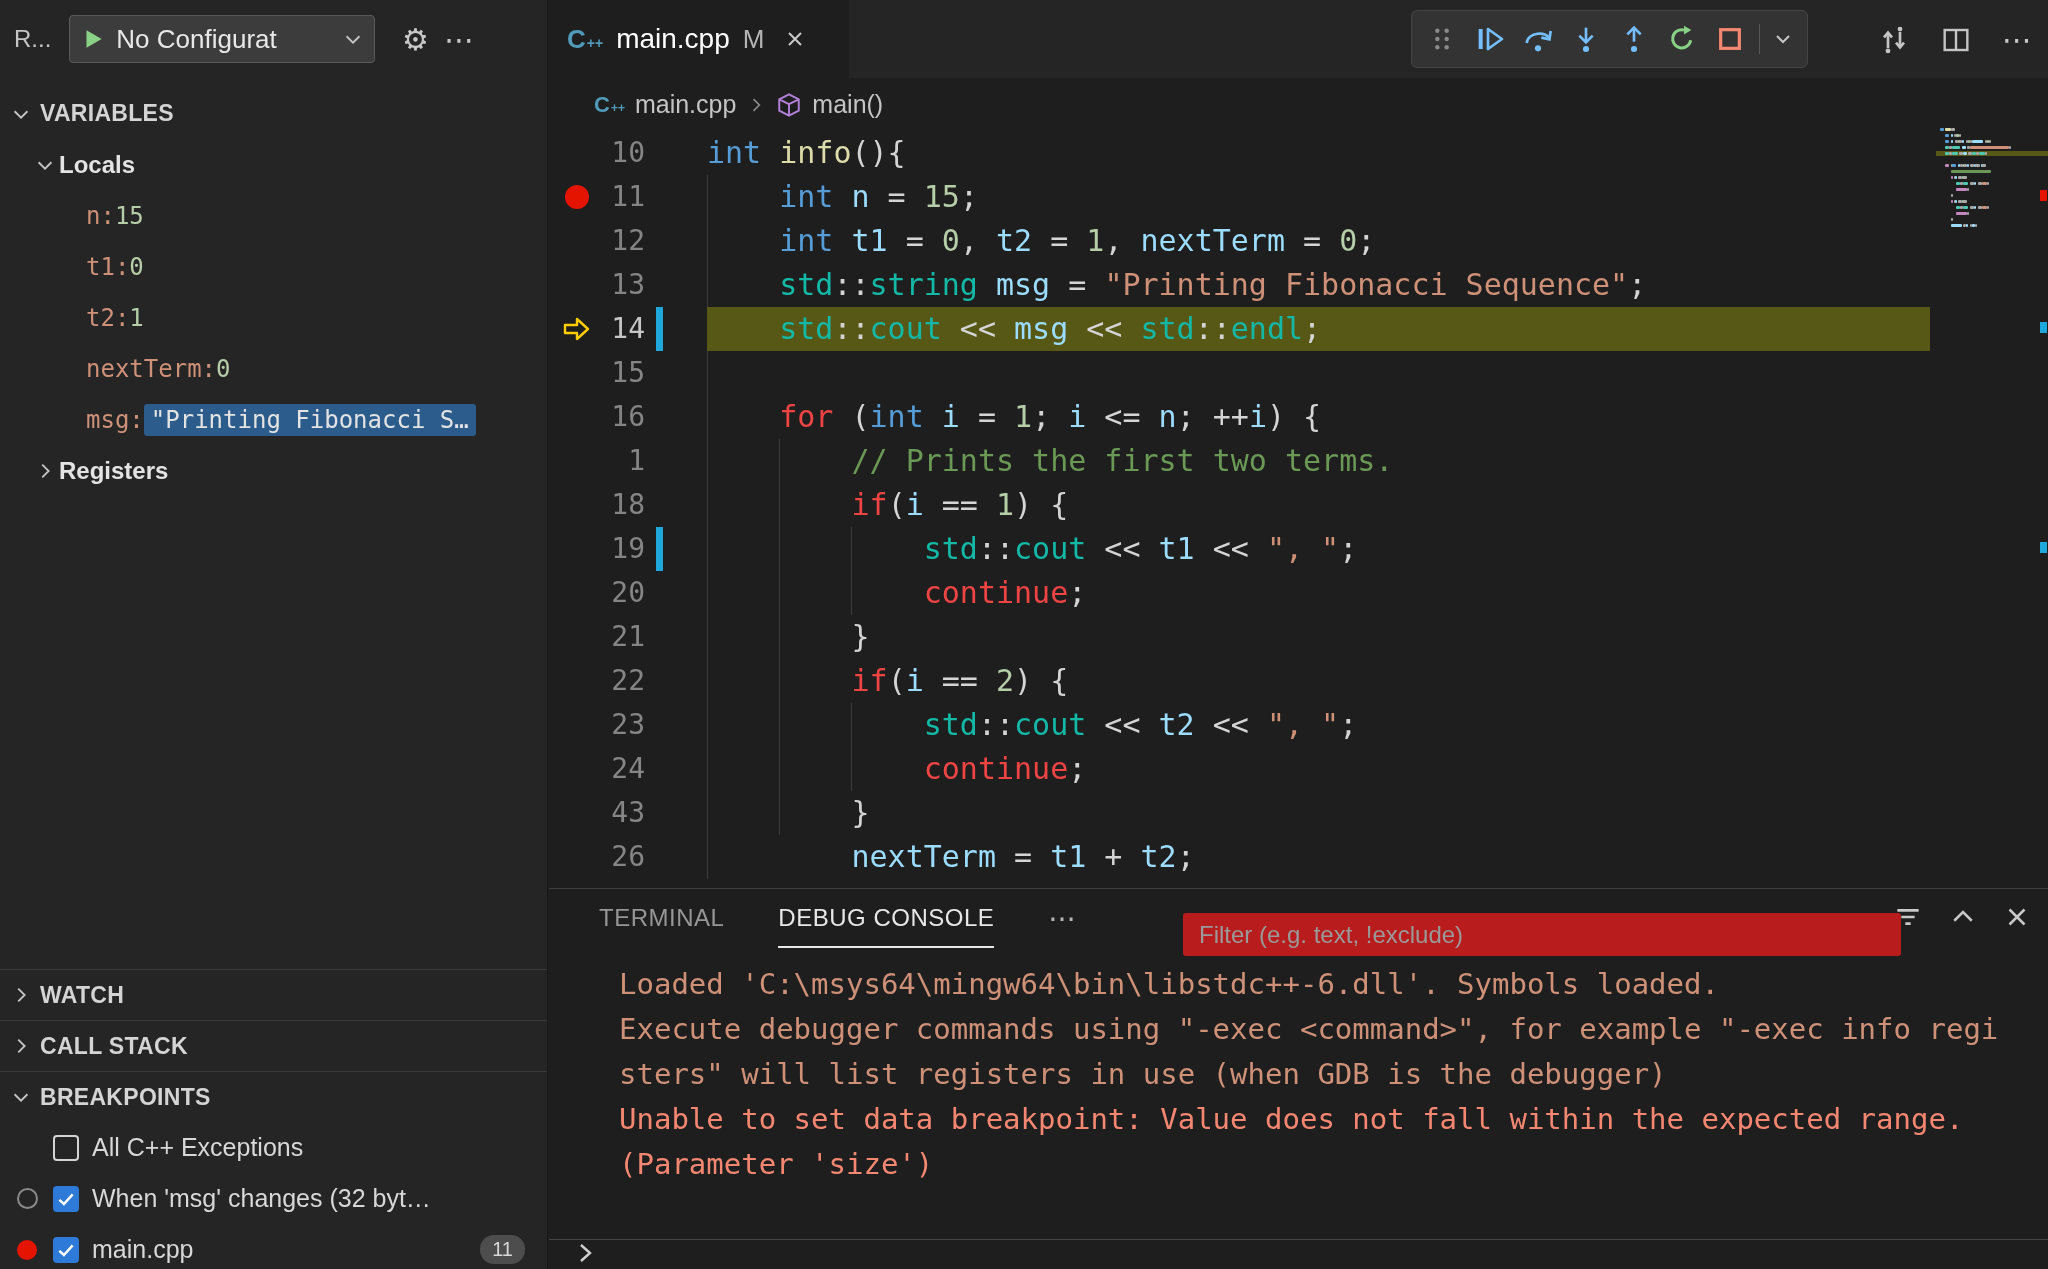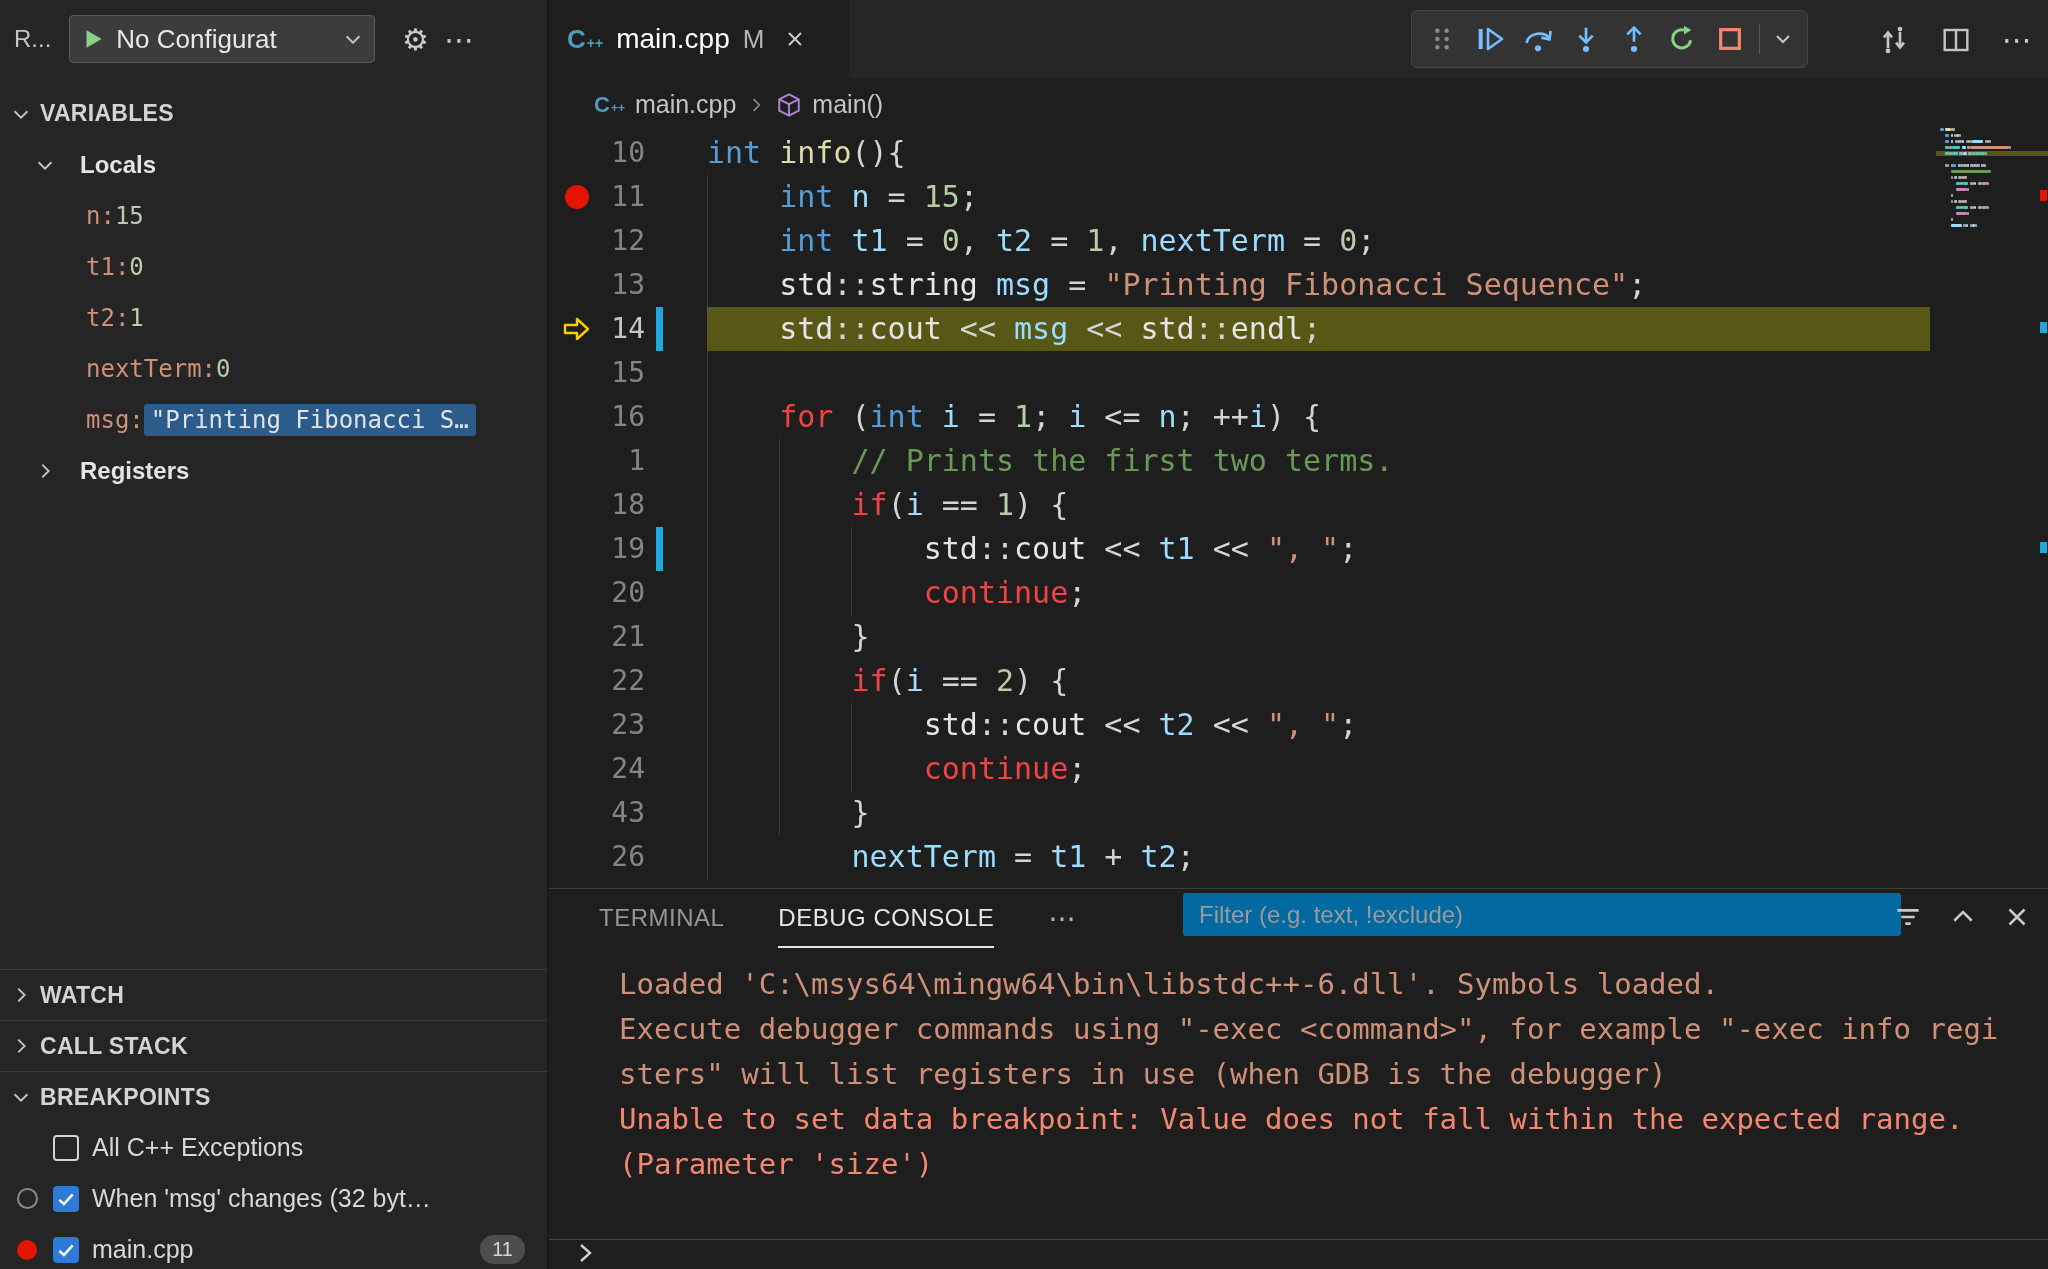--- a/index.html
+++ b/index.html
@@ -14,21 +14,21 @@
              padding-left:14px;box-sizing:border-box}
   .sb-title{color:#c5c5c5;font-size:24px;margin-right:18px;white-space:nowrap}
   .config-box{display:flex;align-items:center;width:306px;height:48px;background:#3c3c3c;
               border:1px solid #5a5a5a;border-radius:4px;padding:0 10px;gap:10px;box-sizing:border-box}
   .config-label{flex:1;font-size:26px;color:#e8e8e8;white-space:nowrap;overflow:hidden}
   .icon-btn{display:flex;align-items:center;justify-content:center;width:44px;height:44px;
             border-radius:6px;font-size:30px;color:#c8c8c8;flex:none}
 
   .tree-row{position:absolute;left:0;width:100%;height:51px;display:flex;align-items:center;box-sizing:border-box}
   .sect-h{padding-left:10px;gap:8px;font-size:23px;font-weight:bold;color:#d4d4d4;letter-spacing:.3px}
-  .scope{padding-left:34px;gap:24px;font-size:24px;font-weight:bold;color:#e4e4e4}
+  .scope{padding-left:34px;gap:3px;font-size:24px;font-weight:bold;color:#e4e4e4}
   .abs-block{position:absolute;left:0;width:100%}
   .tree-item{height:51px;display:flex;align-items:center;padding-left:86px;
              font-family:"DejaVu Sans Mono",monospace;font-size:24px;white-space:nowrap}
   .var-name{color:#ce9178}
   .var-value.number{color:#b5cea8}
   .var-value.string{color:#e3e3e3}
   .var-value.changed{background:#2b5c8c;border-radius:3px;padding:2px 7px;max-width:372px;overflow:hidden}
 
   .sb-section{position:absolute;left:0;width:100%;height:51px;display:flex;align-items:center;
               padding-left:10px;gap:8px;border-top:1px solid #3a3a3a;box-sizing:border-box;
@@ -69,37 +69,37 @@
              font-family:"DejaVu Sans Mono",monospace;font-size:30px;line-height:44px}
   .line-num{position:absolute;left:0;top:0;width:96px;text-align:right;color:#858585;font-size:28px}
   .line-num.cur{color:#c6c6c6}
   .glyph{position:absolute;left:4px;top:0;width:48px;height:44px;display:flex;align-items:center;justify-content:center}
   .bp-dot{width:24px;height:24px;border-radius:50%;background:#e51400}
   .chg-bar{position:absolute;left:107px;top:0;width:7px;height:44px;background:#1fa8dc}
   .current-bg{position:absolute;left:158px;top:0;width:1223px;height:44px;background:#575716}
   .code-text{position:absolute;left:158px;top:0}
   .guide{position:absolute;width:1px;background:#3d3d3d}
   .tk-kw{color:#569cd6}.tk-ctl{color:#ef4444}.tk-var{color:#9cdcfe}.tk-num{color:#b5cea8}
-  .tk-str{color:#ce9178}.tk-cmt{color:#6a9955}.tk-pl{color:#d4d4d4}.tk-ns{color:#e5e5e5}.tk-fn{color:#dcdcaa}
+  .tk-str{color:#ce9178}.tk-cmt{color:#6a9955}.tk-pl{color:#d4d4d4}.tk-ns{color:#14b8a6}.tk-fn{color:#dcdcaa}
 
   .minimap{position:absolute;top:128px;right:0;width:112px;height:130px}
   .mm-line{position:absolute;height:3px;left:4px;right:4px}
   .mm-seg{position:absolute;top:0;height:3px;border-radius:1px}
   .mm-cur{position:absolute;left:0;right:0;height:5px;background:#575716}
   .ruler-mark{position:absolute;right:1px;width:7px;height:11px}
 
   
   .panel{position:absolute;left:549px;top:888px;right:0;bottom:0;background:#1e1e1e;
          border-top:1px solid #3f3f3f;box-sizing:border-box}
   .panel-tabs{position:absolute;left:0;top:0;right:0;height:59px;display:flex;align-items:center;
               padding-left:50px;gap:54px}
   .panel-tab{height:100%;display:flex;align-items:center;font-size:24px;letter-spacing:.5px;
              color:#969696;box-sizing:border-box;border-bottom:2px solid transparent}
   .panel-tab.active{color:#e7e7e7;border-bottom-color:#e7e7e7}
-  .filter{position:absolute;left:634px;top:4px;width:718px;height:43px;background:#0369a1;border:none;
+  .filter{position:absolute;left:634px;top:24px;width:718px;height:43px;background:#b91c1c;border:none;
           border-radius:3px;color:#cccccc;font-size:24px;padding:18px 16px;box-sizing:border-box;
           font-family:"Liberation Sans",sans-serif;outline:none}
   .filter::placeholder{color:#9a9a9a}
   .panel-icons{position:absolute;right:16px;top:12px;display:flex;gap:24px;align-items:center}
   .console{position:absolute;left:0;right:0;top:59px;bottom:30px;padding:14px 10px 0 70px;
            font-family:"DejaVu Sans Mono",monospace;font-size:29px;line-height:45px;overflow:hidden}
   .console-line{white-space:pre}
   .console-line.info{color:#ce9178}
   .console-line.error{color:#f48771}
   .console-sep{position:absolute;left:0;right:0;bottom:29px;height:1px;background:#454545}

